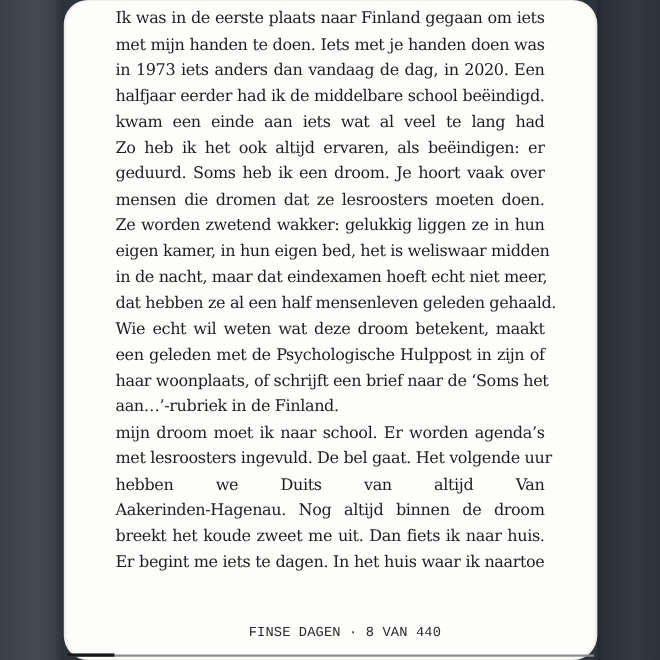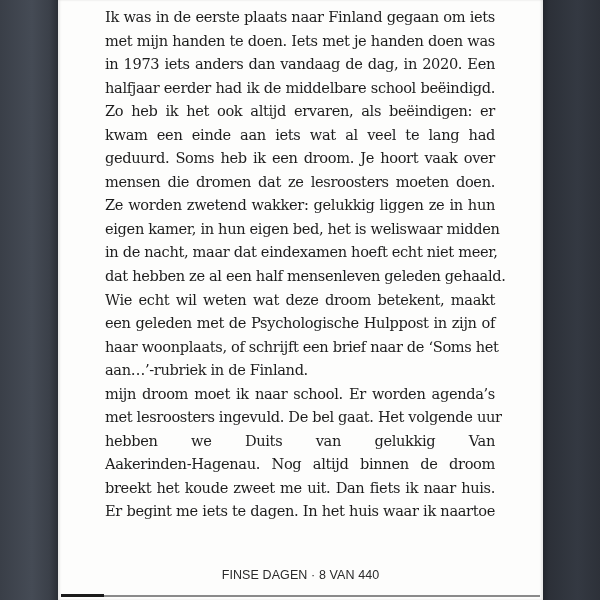--- a/index.html
+++ b/index.html
@@ -14,41 +14,42 @@
       background:linear-gradient(90deg,#3a3f48 0%,#454b55 55%,#3b4049 85%,#2a2e35 100%);
     }
     .bezel-right {
       position:absolute; right:0; top:0; width:57px; height:600px;
       background:linear-gradient(90deg,#23272e 0%,#2c3038 10%,#343942 60%,#2d3139 100%);
     }
     .screen {
       position:absolute; left:58px; top:0; width:485px; height:600px;
       background:#fdfdfc;
       box-shadow: inset 2px 0 2px rgba(0,0,0,0.08), inset -2px 0 2px rgba(0,0,0,0.08);
+      border-radius: 22px;
     }
     .page-text {
       position:absolute; left:47px; top:5px; width:390px;
       font-family:"DejaVu Serif", serif;
       font-size:14.6px;
       line-height:23.55px;
       color:#1d1d1d;
       letter-spacing:-0.35px;
       word-spacing:0px;
     }
     .line {
       display:block; white-space:nowrap;
       text-align:justify; text-align-last:justify;
       height:23.55px;
     }
     .line.last { text-align-last:left; }
     .line.indent { padding-left:18px; }
     .footer {
-      position:absolute; left:0; width:485px; top:568px;
+      position:absolute; left:13px; width:485px; top:568px;
       text-align:center;
-      font-family:Liberation Sans, sans-serif;
+      font-family:Liberation Mono, monospace;
       font-size:12.5px; color:#2a2a2a; letter-spacing:0.1px;
     }
     .progress-track {
       position:absolute; left:3px; right:3px; top:595px; height:2px;
       background:#8a8a8a;
     }
     .progress-fill {
       position:absolute; left:0; top:-1px; height:3px;
       background:#1a1a1a;
     }
@@ -58,35 +59,35 @@
 
 <div class="bezel-left"></div>
 <div class="bezel-right"></div>
 
 <div class="screen">
   <div class="page-text" id="page-text">
       <span class="line">Ik was in de eerste plaats naar Finland gegaan om iets</span>
       <span class="line">met mijn handen te doen. Iets met je handen doen was</span>
       <span class="line">in 1973 iets anders dan vandaag de dag, in 2020. Een</span>
       <span class="line">halfjaar eerder had ik de middelbare school beëindigd.</span>
+      <span class="line">kwam een einde aan iets wat al veel te lang had</span>
       <span class="line">Zo heb ik het ook altijd ervaren, als beëindigen: er</span>
-      <span class="line">kwam een einde aan iets wat al veel te lang had</span>
       <span class="line">geduurd. Soms heb ik een droom. Je hoort vaak over</span>
       <span class="line">mensen die dromen dat ze lesroosters moeten doen.</span>
       <span class="line">Ze worden zwetend wakker: gelukkig liggen ze in hun</span>
       <span class="line">eigen kamer, in hun eigen bed, het is weliswaar midden</span>
       <span class="line">in de nacht, maar dat eindexamen hoeft echt niet meer,</span>
       <span class="line">dat hebben ze al een half mensenleven geleden gehaald.</span>
       <span class="line">Wie echt wil weten wat deze droom betekent, maakt</span>
       <span class="line">een geleden met de Psychologische Hulppost in zijn of</span>
       <span class="line">haar woonplaats, of schrijft een brief naar de ‘Soms het</span>
       <span class="line last">aan…’-rubriek in de Finland.</span>
       <span class="line">mijn droom moet ik naar school. Er worden agenda’s</span>
       <span class="line">met lesroosters ingevuld. De bel gaat. Het volgende uur</span>
-      <span class="line">hebben we Duits van gelukkig Van</span>
+      <span class="line">hebben we Duits van altijd Van</span>
       <span class="line">Aakerinden-Hagenau. Nog altijd binnen de droom</span>
       <span class="line">breekt het koude zweet me uit. Dan fiets ik naar huis.</span>
       <span class="line">Er begint me iets te dagen. In het huis waar ik naartoe</span>
     </div>
 
   <div class="footer">FINSE DAGEN · 8 VAN 440</div>
 
   <div class="progress-track">
     <div class="progress-fill" id="progress-fill" style="width: 9%;"></div>
   </div>

